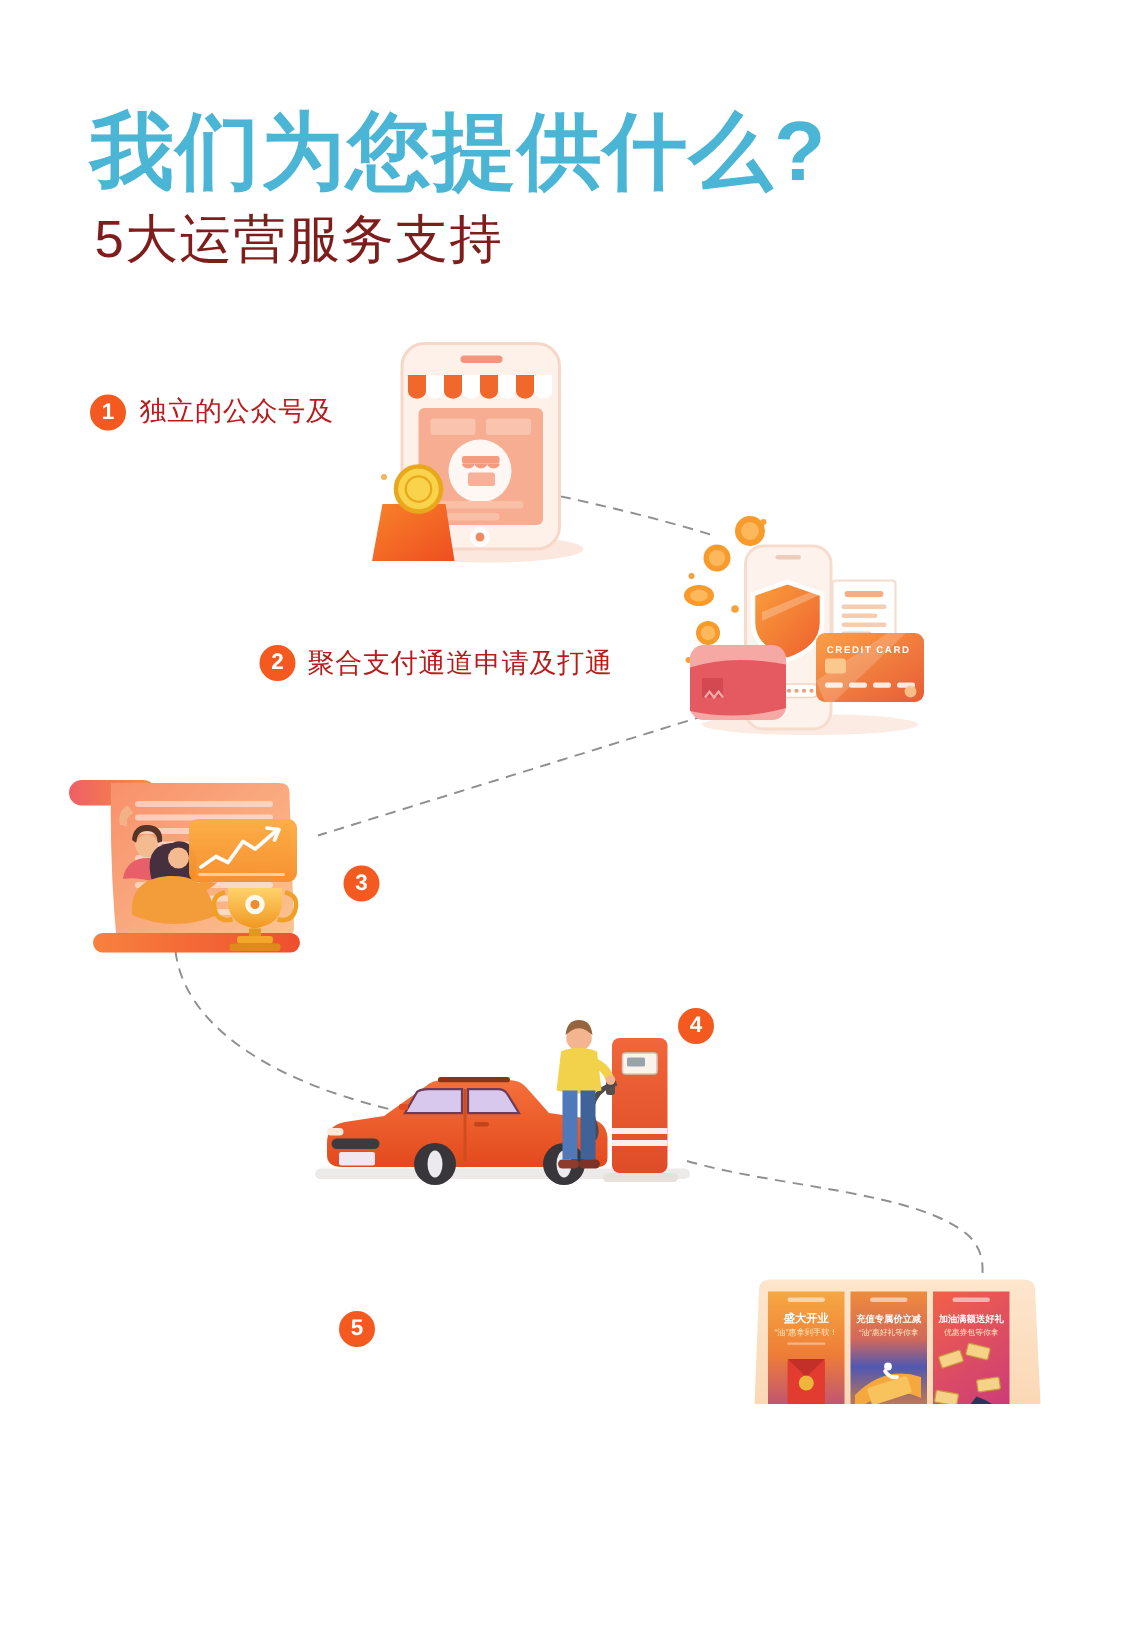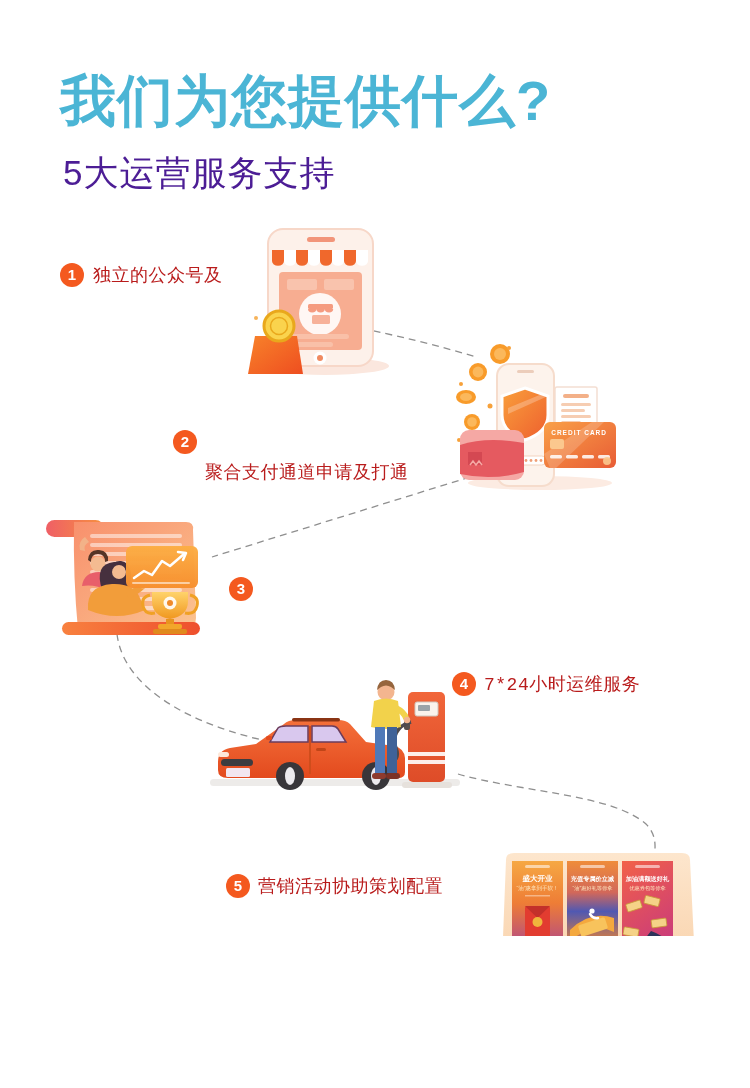--- a/index.html
+++ b/index.html
@@ -1,20 +1,20 @@
 <!DOCTYPE html>
 <html><head>
 <meta charset="utf-8">
 <style>
   html,body{margin:0;padding:0;background:#fff;}
   .canvas{position:relative;width:750px;height:936px;background:#fff;overflow:hidden;
           font-family:"Liberation Sans","DejaVu Sans",sans-serif;}
   .abs{position:absolute;}
   .page-title{left:60px;top:64px;font-size:56px;font-weight:bold;color:#4BB5D5;letter-spacing:1px;}
-  .page-subtitle{left:63px;top:150px;font-size:35px;color:#4c1d95;letter-spacing:1px;}
+  .page-subtitle{left:63px;top:136px;font-size:35px;color:#7f1d1d;letter-spacing:1px;}
   .badge{width:24px;height:24px;border-radius:50%;background:#F4591F;color:#fff;
          font-size:15px;font-weight:bold;text-align:center;line-height:24px;}
   .step-label{font-size:18px;color:#b91c1c;letter-spacing:0.5px;white-space:nowrap;font-family:Liberation Mono, monospace;}
   svg{display:block;}
   svg text{font-family:"Liberation Sans","DejaVu Sans",sans-serif;}
   .connectors{left:0;top:0;pointer-events:none;}
 </style>
 </head>
 <body>
 
@@ -31,29 +31,27 @@
 
   <div class="abs page-title">我们为您提供什么?</div>
   <div class="abs page-subtitle">5大运营服务支持</div>
 
   <div class="abs badge" style="left:60px;top:263px;">1</div>
   <div class="abs step-label" style="left:93px;top:260px;line-height:32px;">
     <span style="display:block">独立的公众号及</span>
   </div>
 
   <div class="abs badge" style="left:173px;top:430px;">2</div>
-  <div class="abs step-label" style="left:205px;top:430px;margin-top:30px;">聚合支付通道申请及打通</div>
+  <div class="abs step-label" style="left:205px;top:430px;">聚合支付通道申请及打通</div>
 
   <div class="abs badge" style="left:229px;top:577px;">3</div>
 
   <div class="abs badge" style="left:452px;top:672px;">4</div>
-  <div class="abs step-label" style="left:484px;top:672px;">7*24小时运维服务</div>
 
   <div class="abs badge" style="left:226px;top:874px;">5</div>
-  <div class="abs step-label" style="left:258px;top:874px;">营销活动协助策划配置</div>
 
   <svg class="abs" style="left:243px;top:224px;" width="152" height="156" viewBox="0 0 152 156">
     <defs>
       <linearGradient id="bagG" x1="0" y1="0" x2="1" y2="1">
         <stop offset="0" stop-color="#f8822a"></stop>
           <stop offset="1" stop-color="#ee4e20"></stop>
       </linearGradient>
     </defs>
     <ellipse cx="82" cy="142" rx="64" ry="9" fill="#fbe7de"></ellipse>
     <g>

